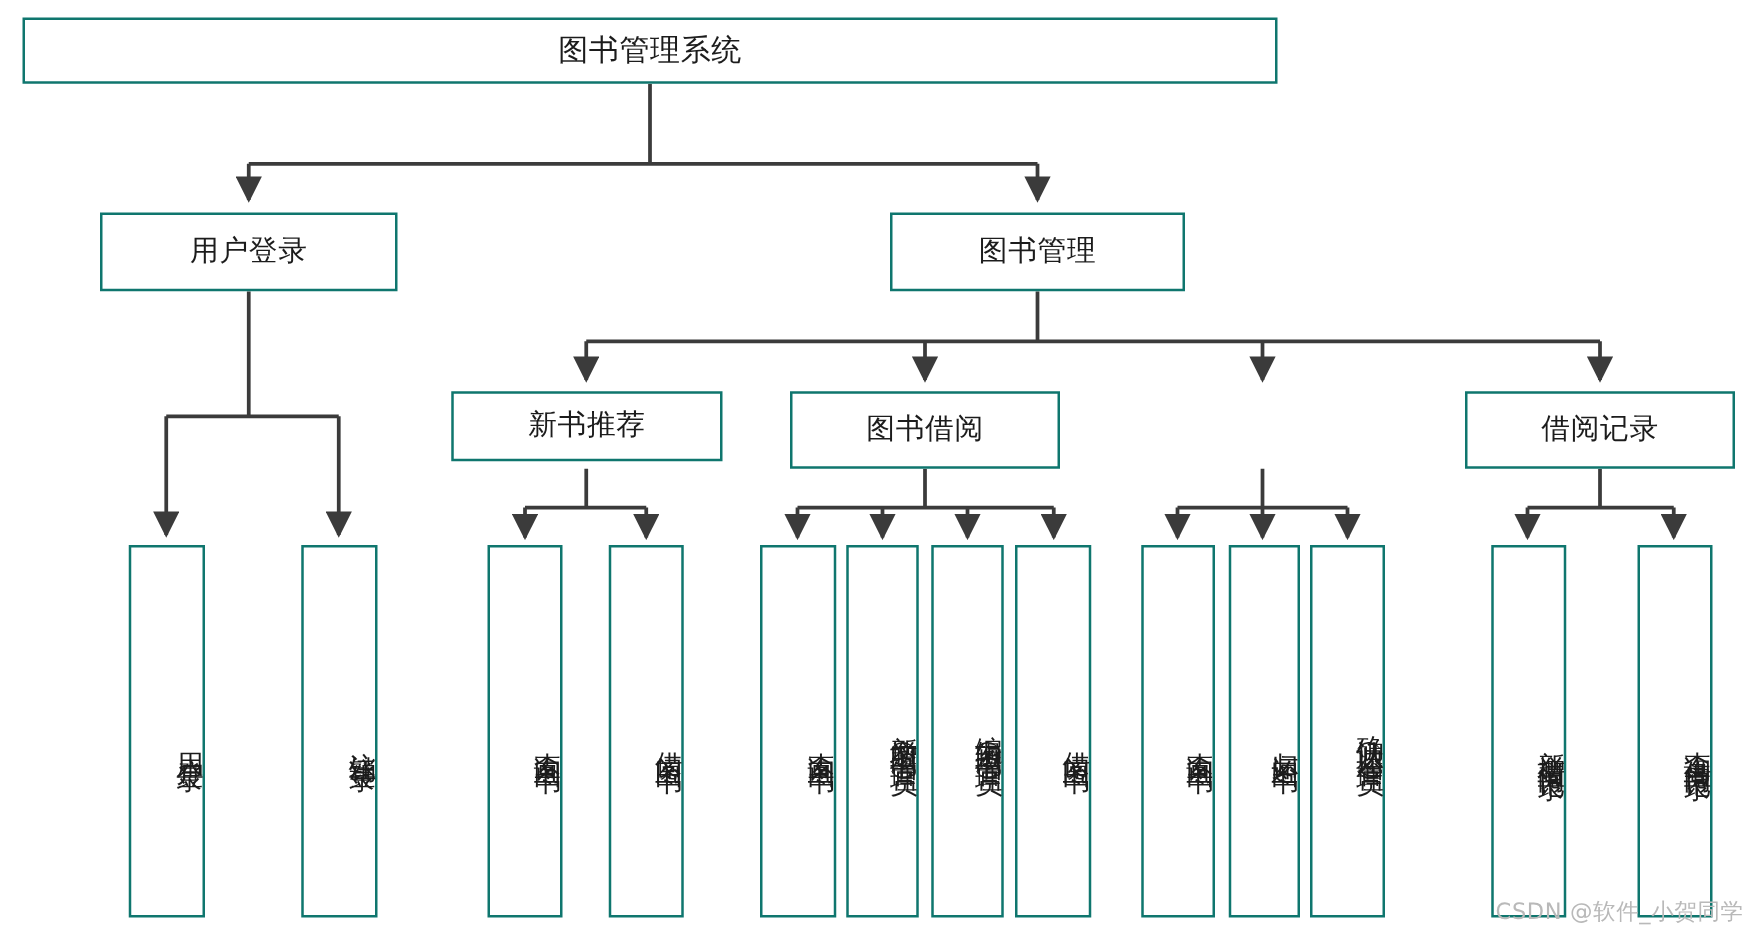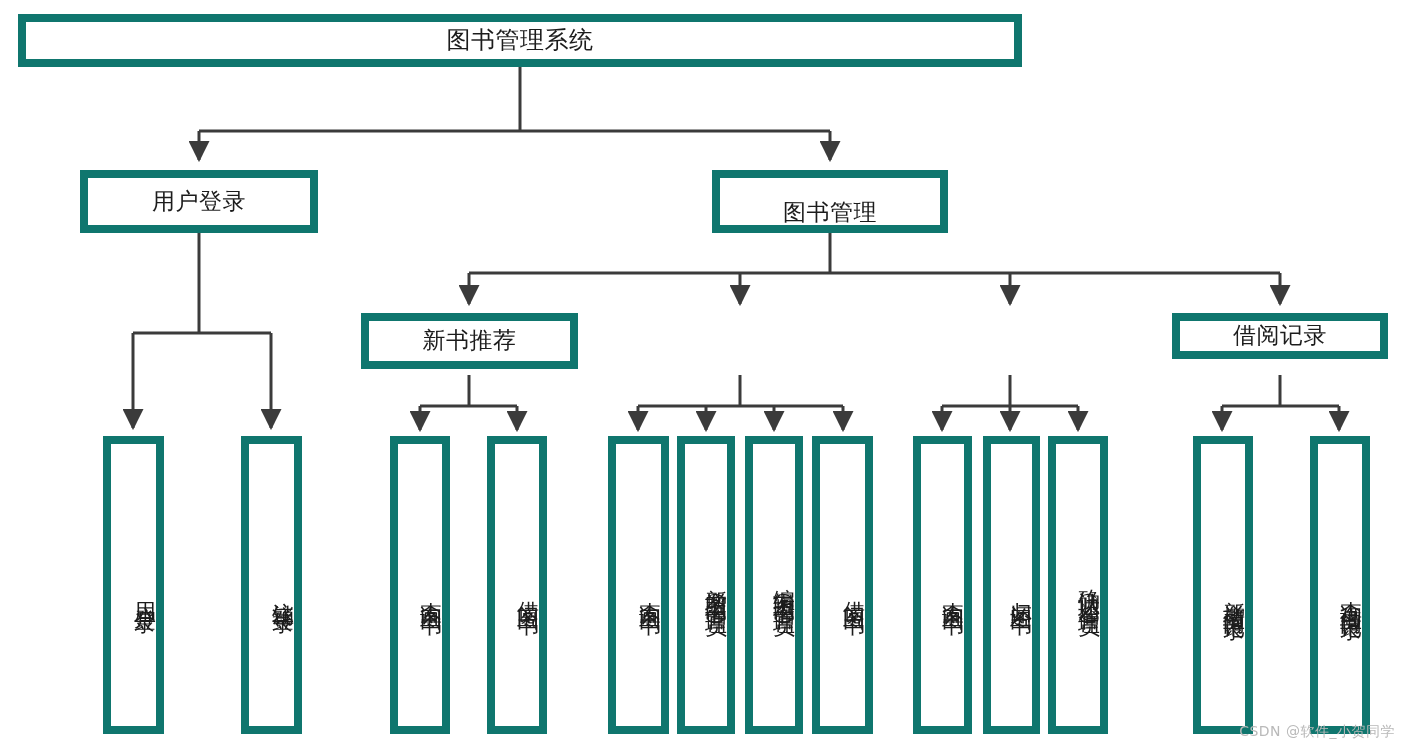--- a/index.html
+++ b/index.html
@@ -23,21 +23,21 @@
     left: 0;
     top: 0;
     width: 1405px;
     height: 747px;
     pointer-events: none;
   }
   .node {
     position: absolute;
     box-sizing: border-box;
     background: #ffffff;
-    border: 8px solid #0f766e;
+    border: 2px solid #0f766e;
     display: flex;
     align-items: center;
     justify-content: center;
     color: #1c1c1c;
   }
   .node.horiz {
     font-size: 23px;
     letter-spacing: 0.5px;
     line-height: 1.1;
   }
@@ -56,21 +56,21 @@
   }
   .node.vert .vlabel {
     writing-mode: vertical-rl;
     text-orientation: upright;
     white-space: nowrap;
   }
   .watermark {
     position: absolute;
     right: 10px;
     bottom: 6px;
-    font-size: 14px;
+    font-size: 18px;
     color: #b9b9b9;
     letter-spacing: 0.5px;
     white-space: nowrap;
     user-select: none;
   }
 </style>
 </head>
 <body>
 
 <div id="diagram-root">
@@ -125,28 +125,31 @@
     </g>
   </svg>
 
   <div class="node horiz root" style="left:18px; top:14px; width:1004px; height:53px;">
     <span>图书管理系统</span>
   </div>
 
   <div class="node horiz" style="left:80px; top:170px; width:238px; height:63px;">
     <span>用户登录</span>
   </div>
-  <div class="node horiz" style="left:712px; top:170px; width:236px; height:63px;align-items:flex-end;">
+  <div class="node horiz" style="left:712px; top:170px; width:236px; height:63px;">
     <span>图书管理</span>
   </div>
 
   <div class="node horiz" style="left:361px; top:313px; width:217px; height:56px;">
     <span>新书推荐</span>
   </div>
-  <div class="node horiz" style="left:1172px; top:313px; width:216px; height:46px;text-align:center;">
+  <div class="node horiz" style="left:632px; top:313px; width:216px; height:62px;">
+    <span>图书借阅</span>
+  </div>
+  <div class="node horiz" style="left:1172px; top:313px; width:216px; height:62px;text-align:center;">
     <span>借阅记录</span>
   </div>
 
   <div class="node vert" style="left:103px; top:436px; width:61px; height:298px;">
     <span class="vlabel">用户登录</span>
   </div>
   <div class="node vert" style="left:241px; top:436px; width:61px; height:298px;">
     <span class="vlabel">注销登录</span>
   </div>
 

